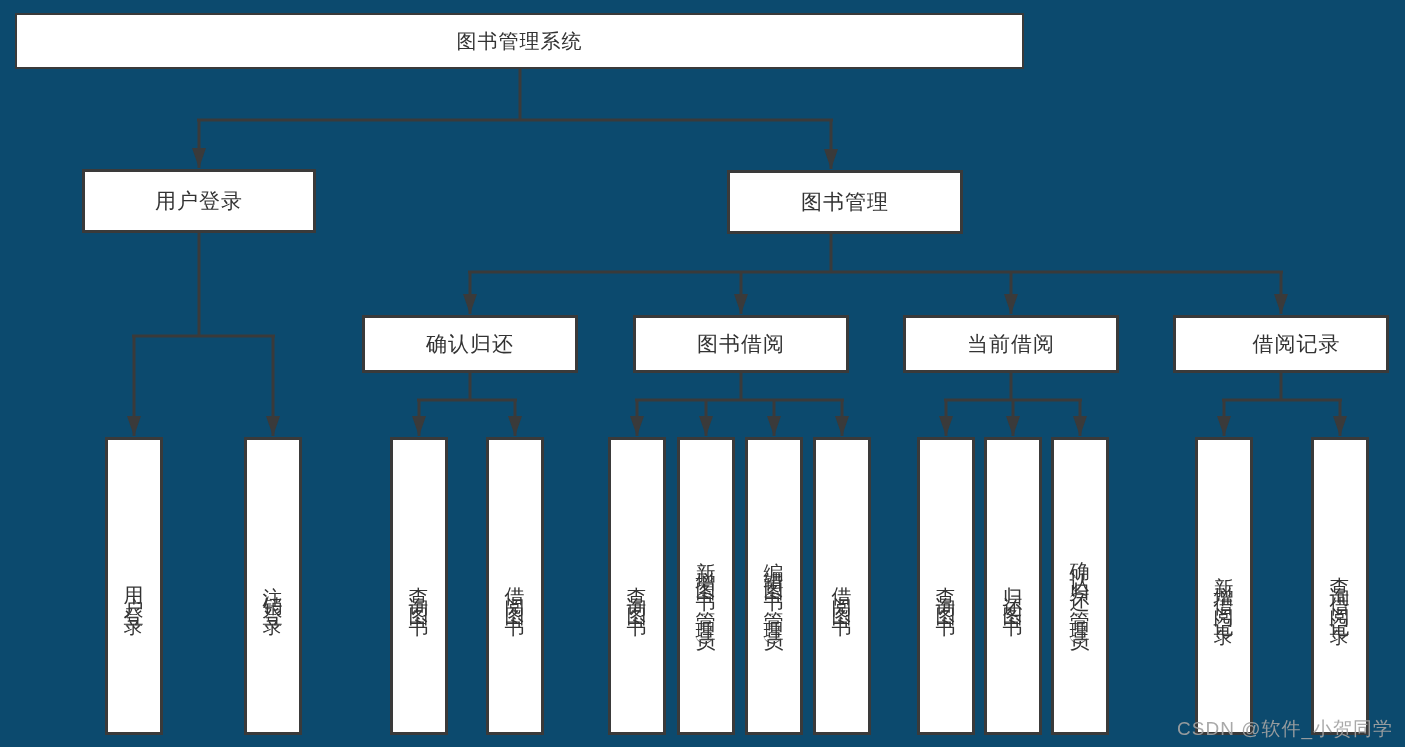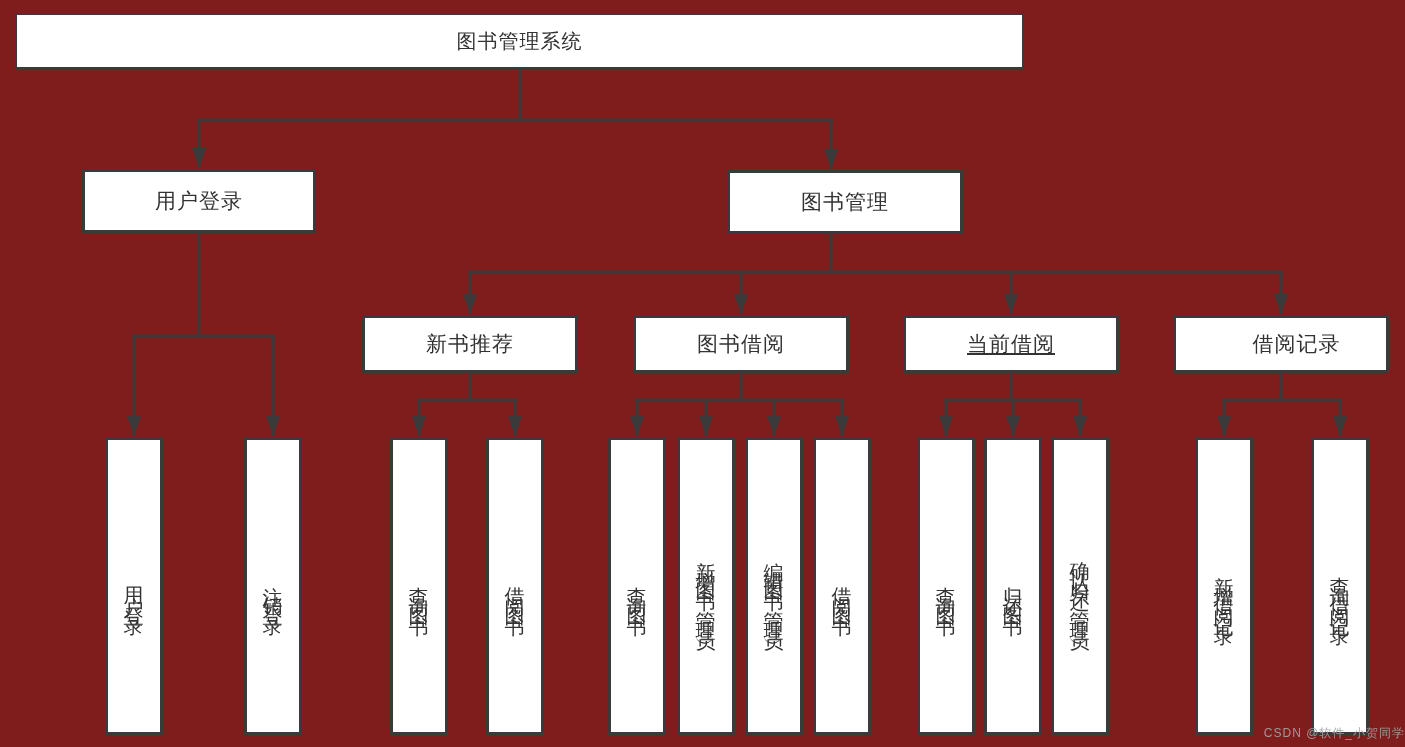--- a/index.html
+++ b/index.html
@@ -2,21 +2,21 @@
 <html><head>
 <meta charset="utf-8">
 <style>
   * { margin: 0; padding: 0; box-sizing: border-box; }
   html, body { background: #ffffff; }
   body { font-family: "Liberation Sans", "DejaVu Sans", sans-serif; }
   .canvas {
     position: relative;
     width: 1405px;
     height: 747px;
-    background: #7f1d1d;
+    background: #0c4a6e;
     overflow: hidden;
   }
   .connector-layer {
     position: absolute;
     left: 0; top: 0;
     width: 1405px; height: 747px;
   }
   .node {
     position: absolute;
     background: #ffffff;
@@ -32,34 +32,34 @@
   .node.v {
     writing-mode: vertical-rl;
     text-orientation: mixed;
     font-size: 20px;
     line-height: 1;
     letter-spacing: 10px;
     padding-top: 10px;
   }
   .watermark {
     position: absolute;
-    right: 0;
+    right: 12px;
     bottom: 5px;
-    font-size: 12px;
+    font-size: 19px;
     color: rgba(162,162,162,0.92);
     letter-spacing: 1px;
     white-space: nowrap;
   }
   
   #n-root   { left: 15px;   top: 13px;  width: 1009px; height: 56px; }
   #n-login  { left: 82px;   top: 169px; width: 234px;  height: 64px; }
   #n-mgmt   { left: 713px;  top: 170px; width: 236px;  height: 64px; margin-left: 14px; }
   #n-rec    { left: 362px;  top: 315px; width: 216px;  height: 58px; }
   #n-bor    { left: 633px;  top: 315px; width: 216px;  height: 58px; }
-  #n-cur    { left: 903px;  top: 315px; width: 216px;  height: 58px; text-decoration: underline; }
+  #n-cur    { left: 903px;  top: 315px; width: 216px;  height: 58px; }
   #n-his    { left: 1173px; top: 315px; width: 216px;  height: 58px; padding-left: 31px; }
   .vpos { top: 437px; width: 58px; height: 298px; }
   #n-l1 { left: 105px; }  #n-l2 { left: 244px; }
   #n-a1 { left: 390px; }  #n-a2 { left: 486px; }
   #n-b1 { left: 608px; }  #n-b2 { left: 677px; }
   #n-b3 { left: 745px; }  #n-b4 { left: 813px; }
   #n-c1 { left: 917px; }  #n-c2 { left: 984px; }
   #n-c3 { left: 1051px; }
   #n-d1 { left: 1195px; } #n-d2 { left: 1311px; }
 </style>
@@ -114,21 +114,21 @@
     <line x1="1222" y1="400" x2="1342" y2="400" stroke="#3a3a3a" stroke-width="3"></line>
     <line x1="1224" y1="399" x2="1224" y2="436" stroke="#3a3a3a" stroke-width="3" marker-end="url(#arr)"></line>
     <line x1="1340" y1="399" x2="1340" y2="436" stroke="#3a3a3a" stroke-width="3" marker-end="url(#arr)"></line>
   </svg>
 
   <div id="n-root" class="node h root">图书管理系统</div>
 
   <div id="n-login" class="node h">用户登录</div>
   <div id="n-mgmt" class="node h">图书管理</div>
 
-  <div id="n-rec" class="node h">新书推荐</div>
+  <div id="n-rec" class="node h">确认归还</div>
   <div id="n-bor" class="node h">图书借阅</div>
   <div id="n-cur" class="node h">当前借阅</div>
   <div id="n-his" class="node h">借阅记录</div>
 
   <div id="n-l1" class="node v vpos">用户登录</div>
   <div id="n-l2" class="node v vpos">注销登录</div>
 
   <div id="n-a1" class="node v vpos">查询图书</div>
   <div id="n-a2" class="node v vpos">借阅图书</div>
 

